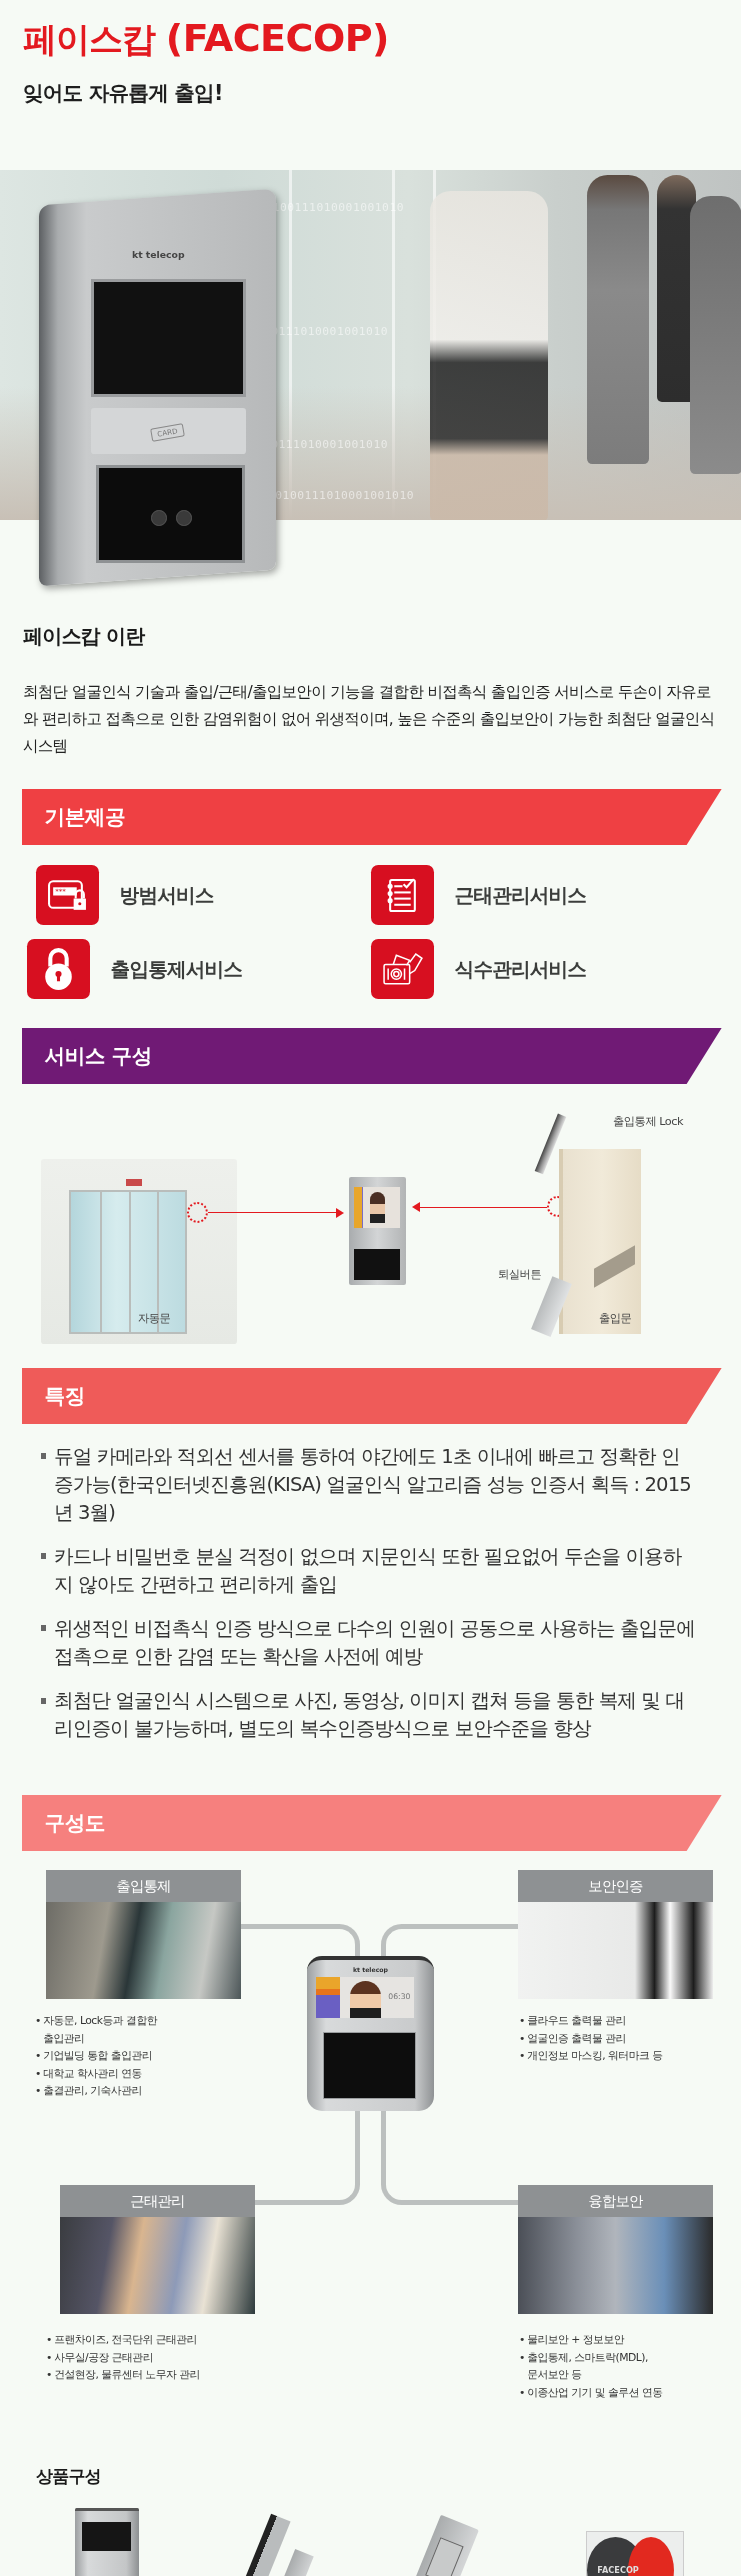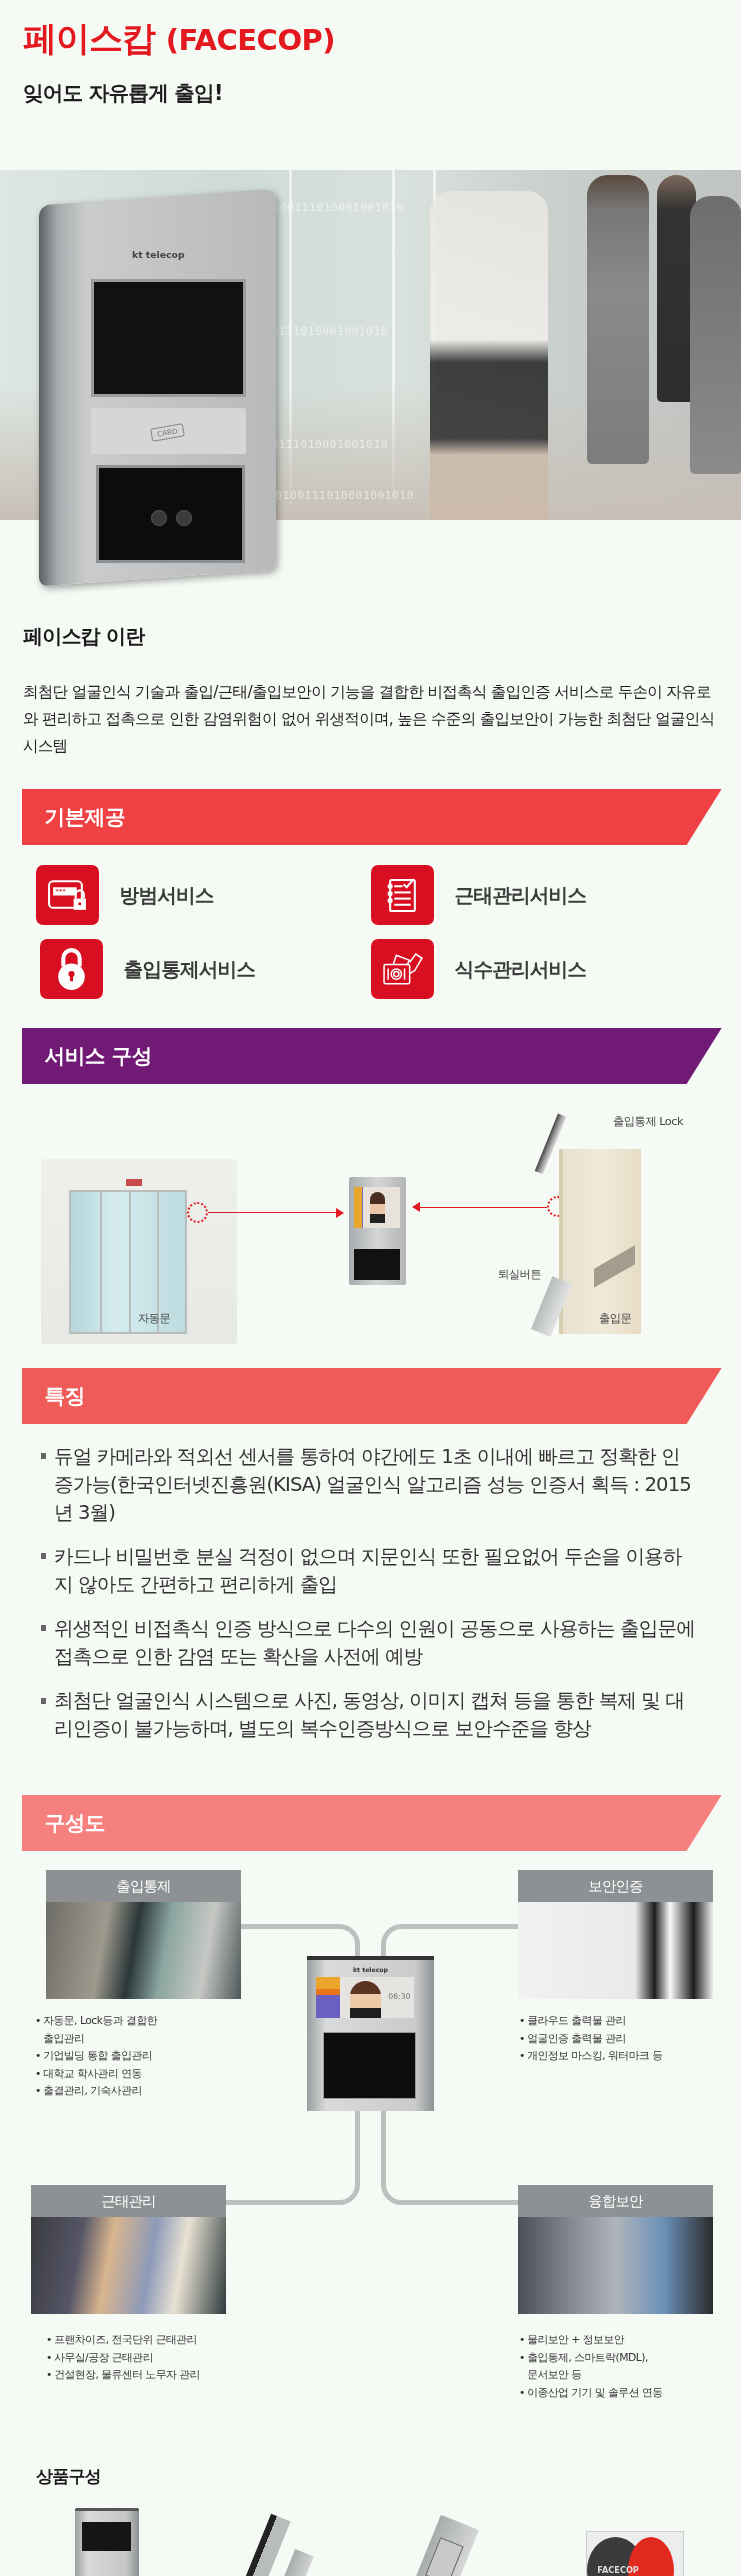--- a/index.html
+++ b/index.html
@@ -6,21 +6,21 @@
   body {
     width: 742px; height: 2769px; position: relative; overflow: hidden;
     background: #f6faf5;
     font-family: "DejaVu Sans", "Liberation Sans", sans-serif;
     color: #333;
   }
   .abs { position: absolute; }
 
   
   .title { left: 23px; top: 15.5px; font-size: 34px; font-weight: bold; color: #e3191f; letter-spacing: -1px; white-space: nowrap; }
-  .title .en { font-size: 29px; letter-spacing: -0.5px; }
+  .title .en { font-size: 38px; letter-spacing: -0.5px; }
   .subtitle { left: 23px; top: 77px; font-size: 20.6px; font-weight: bold; color: #1e1e1e; line-height: 32px; letter-spacing: -0.8px; width: 670px; }
 
   
   .hero { left: 0; top: 170px; width: 742px; height: 350px; overflow: hidden;
     background: linear-gradient(90deg, #dde6e2 0%, #cfdbd7 30%, #d9e1dc 55%, #c9cfcc 75%, #bfc3c2 100%); }
   .hero .floor { position: absolute; left: 0; right: 0; bottom: 0; height: 134px;
     background: linear-gradient(180deg, rgba(190,180,170,0) 0%, #c8c0b6 100%); }
   .hero .glass { position: absolute; top: 0; bottom: 0; width: 3.1px; background: rgba(255,255,255,.6); }
   .hero .binary { position: absolute; color: rgba(255,255,255,.55); font-family: "DejaVu Sans Mono", monospace; font-size: 11.3px; letter-spacing: 0.5px; white-space: nowrap; }
   .person { position: absolute; border-radius: 20.6px 20.6px 5.2px 5.2px; }
@@ -138,21 +138,21 @@
         <circle cx="10" cy="46" r="3" fill="#fff"></circle>
       <line x1="18" y1="18" x2="34" y2="18"></line>
         <line x1="18" y1="30" x2="50" y2="30"></line>
         <line x1="18" y1="42" x2="50" y2="42"></line>
         <line x1="18" y1="54" x2="50" y2="54"></line>
       <path d="M36 14 l6 6 l14 -16"></path>
     </svg>
   </div>
   <div class="svc-label">근태관리서비스</div>
 </div>
-<div class="svc" style="left:40px;top:939px">
+<div class="svc" style="left:27px;top:939px">
   <div class="svc-icon">
     <svg width="31" height="46" viewBox="0 0 60 90">
       <path d="M14 40 v-16 a16 16 0 0 1 32 0 v16" fill="none" stroke="#fff" stroke-width="8"></path>
       <circle cx="30" cy="60" r="26" fill="#fff"></circle>
       <circle cx="30" cy="55" r="6" fill="#d70f20"></circle>
       <rect x="27" y="55" width="6" height="14" fill="#d70f20"></rect>
     </svg>
   </div>
   <div class="svc-label">출입통제서비스</div>
 </div>
@@ -218,21 +218,21 @@
 <div class="feat-bullet" style="top:1698px"></div>
 <div class="feat" style="top:1687px">최첨단 얼굴인식 시스템으로 사진, 동영상, 이미지 캡쳐 등을 통한 복제 및 대리인증이 불가능하며, 별도의 복수인증방식으로 보안수준을 향상</div>
 
 <div class="abs banner" style="top:1795px;background:#f6807e">구성도</div>
 
 <div class="connector" style="left:212px;top:1924px;width:148px;height:77px;border-left:none;border-bottom:none;border-radius:0 20.6px 0 0"></div>
 <div class="connector" style="left:381px;top:1924px;width:138px;height:77px;border-right:none;border-bottom:none;border-radius:20.6px 0 0 0"></div>
 <div class="connector" style="left:212px;top:2107px;width:148px;height:98px;border-left:none;border-top:none;border-radius:0 0 20.6px 0"></div>
 <div class="connector" style="left:381px;top:2107px;width:138px;height:98px;border-right:none;border-top:none;border-radius:0 0 0 20.6px"></div>
 
-<div class="abs" style="left:307px;top:1956px;width:127px;height:155px;background:linear-gradient(90deg,#9c9fa1,#d8dadb 15%,#c9cbcc 85%,#8f9294);border-radius:0;border-top:4.1px solid #333">
+<div class="abs" style="left:307px;top:1956px;width:127px;height:155px;background:linear-gradient(90deg,#9c9fa1,#d8dadb 15%,#c9cbcc 85%,#8f9294);border-radius:15px;border-top:4.1px solid #333">
   <div style="position:absolute;left:0;right:0;top:6.2px;text-align:center;font-size:6.2px;font-weight:bold;color:#333">kt telecop</div>
   <div style="position:absolute;left:9.3px;top:16.5px;width:98px;height:41px;background:#e6e4e1">
     <div style="position:absolute;left:0;top:0;width:24px;height:41px;background:linear-gradient(180deg,#eaa52a 0 30%,#e8741c 30% 45%,#6a5fc3 45% 100%)"></div>
     <div style="position:absolute;left:34px;top:4.1px;width:31px;height:37px;border-radius:15.5px 15.5px 0 0;background:linear-gradient(180deg,#5c3320 0 35%,#f0caa8 35% 72%,#1e1e1e 72%)"></div>
     <div style="position:absolute;left:72px;top:15.5px;font-size:7.7px;color:#777">06:30</div>
   </div>
   <div style="position:absolute;left:15.5px;top:72px;width:93px;height:67px;background:#0d0d0d;border:1.5px solid #9a9d9f"></div>
 </div>
 
 <div class="cbox" style="left:46px;top:1870px">
@@ -250,21 +250,21 @@
 <div class="cbox" style="left:518px;top:1870px">
   <div class="cbox-head">보안인증</div>
   <div class="cbox-img" style="background:linear-gradient(90deg,#f1f2f1 0%,#e8e9e8 60%,#1d1d1d 70%,#fafafa 78%,#1d1d1d 90%,#eee 100%)"></div>
 </div>
 <ul class="clist" style="left:519px;top:2012px">
   <li>클라우드 출력물 관리</li>
   <li>얼굴인증 출력물 관리</li>
   <li>개인정보 마스킹, 워터마크 등</li>
 </ul>
 
-<div class="cbox" style="left:31px;top:2185px">
+<div class="cbox" style="left:60px;top:2185px">
   <div class="cbox-head">근태관리</div>
   <div class="cbox-img" style="background:linear-gradient(100deg,#3a3c40 0%,#556 25%,#d9b58f 40%,#8d9ab8 60%,#e9e2d4 75%,#2d3a3c 100%)"></div>
 </div>
 <ul class="clist" style="left:46px;top:2331px">
   <li>프랜차이즈, 전국단위 근태관리</li>
   <li>사무실/공장 근태관리</li>
   <li>건설현장, 물류센터 노무자 관리</li>
 </ul>
 
 <div class="cbox" style="left:518px;top:2185px">

